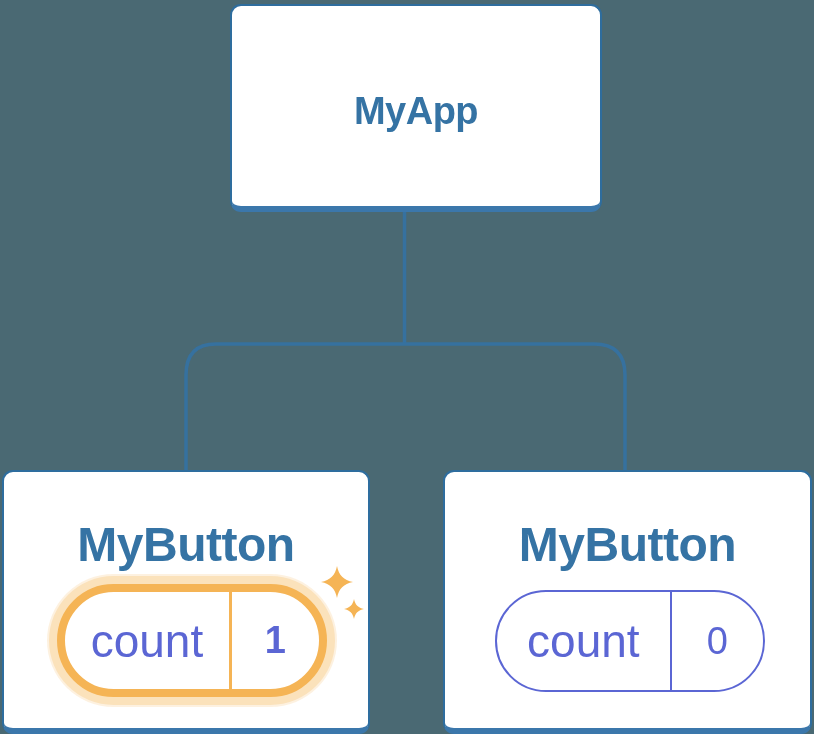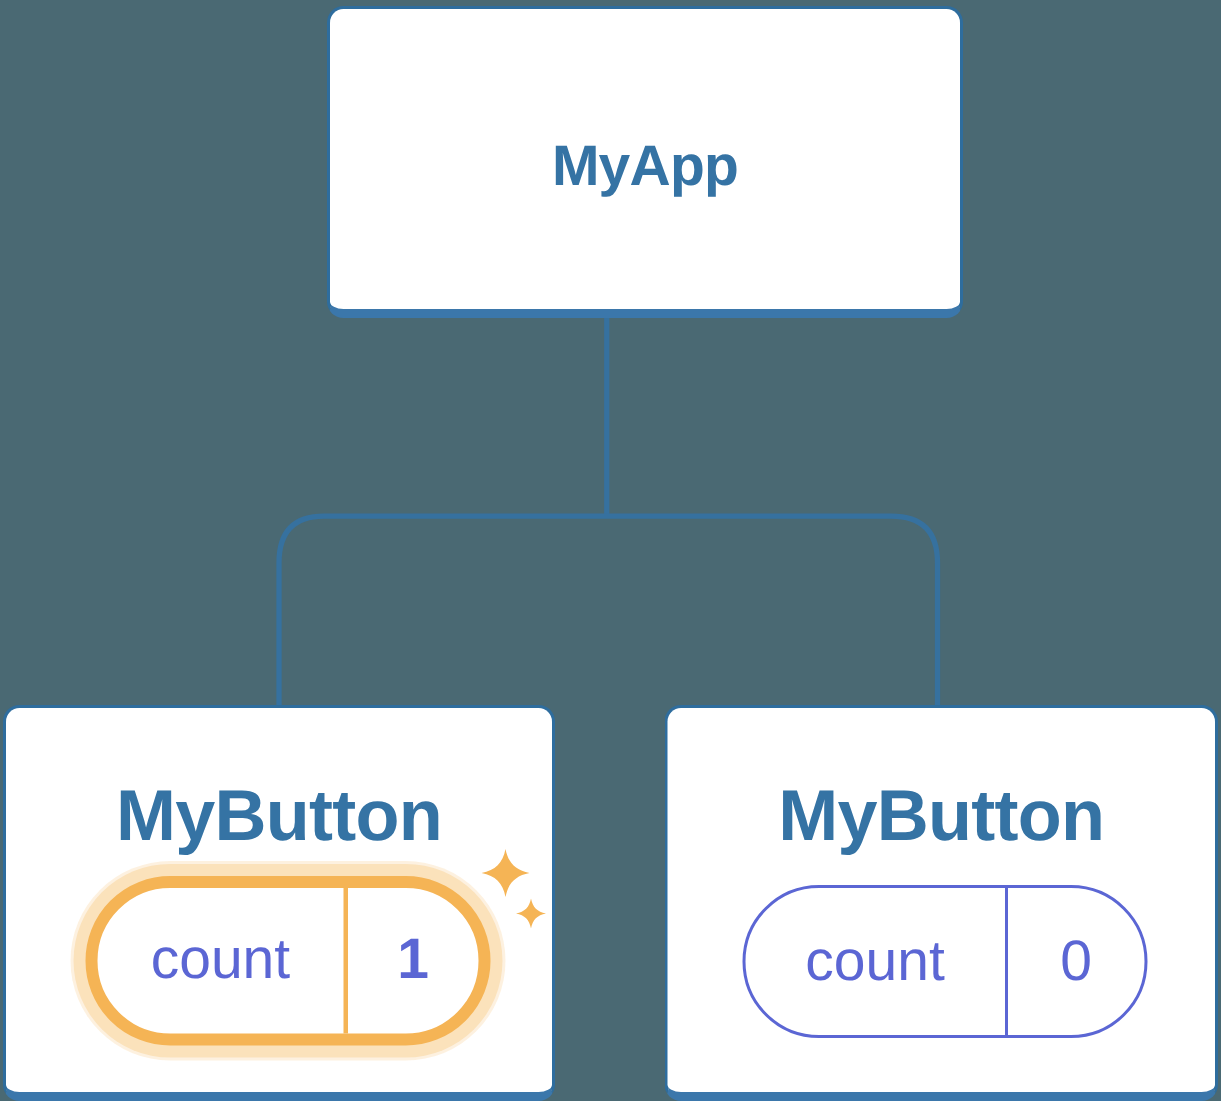--- a/index.html
+++ b/index.html
@@ -26,36 +26,36 @@
   .node{
     position:absolute;background:var(--node_fill);
     border:2px solid var(--node_border);
     border-bottom:6px solid var(--node_border_bottom);
     border-radius:11px;
   }
   .node-label{
     position:absolute;left:0;right:0;text-align:center;
     color:var(--node_text);font-weight:600;letter-spacing:-0.5px;
   }
-  #node-root{left:218px;top:4px;width:424px;height:208px;}
+  #node-root{left:230px;top:4px;width:372px;height:208px;}
   #node-root .node-label{top:84px;font-size:38px;}
   #node-child-0{left:2px;top:470px;width:368px;height:264px;}
   #node-child-1{left:443px;top:470px;width:369px;height:264px;}
   .child-label{top:45px;font-size:48px;}
   .pill{
     position:absolute;display:flex;align-items:stretch;
     border-radius:999px;background:#fff;
   }
   .pill-key-box{
     flex:0 0 65.7%;display:flex;align-items:center;justify-content:center;
   }
   .pill-value-box{
     flex:1 1 auto;display:flex;align-items:center;justify-content:center;
   }
-  .pill-key{color:var(--state_text);font-size:38px;font-weight:400;}
+  .pill-key{color:var(--state_text);font-size:46px;font-weight:400;}
   .pill-value{color:var(--state_text);font-size:38px;}
   
   .pill.highlighted{
     left:53px;top:112px;width:270px;height:113px;
     border:8px solid var(--highlight_ring);
     box-shadow:0 0 0 8px var(--highlight_halo), 0 0 0 10px rgba(245,180,85,0.18);
   }
   .pill.highlighted .pill-key-box{border-right:3px solid var(--highlight_ring);}
   .pill.highlighted .pill-value{font-weight:700;}
   

